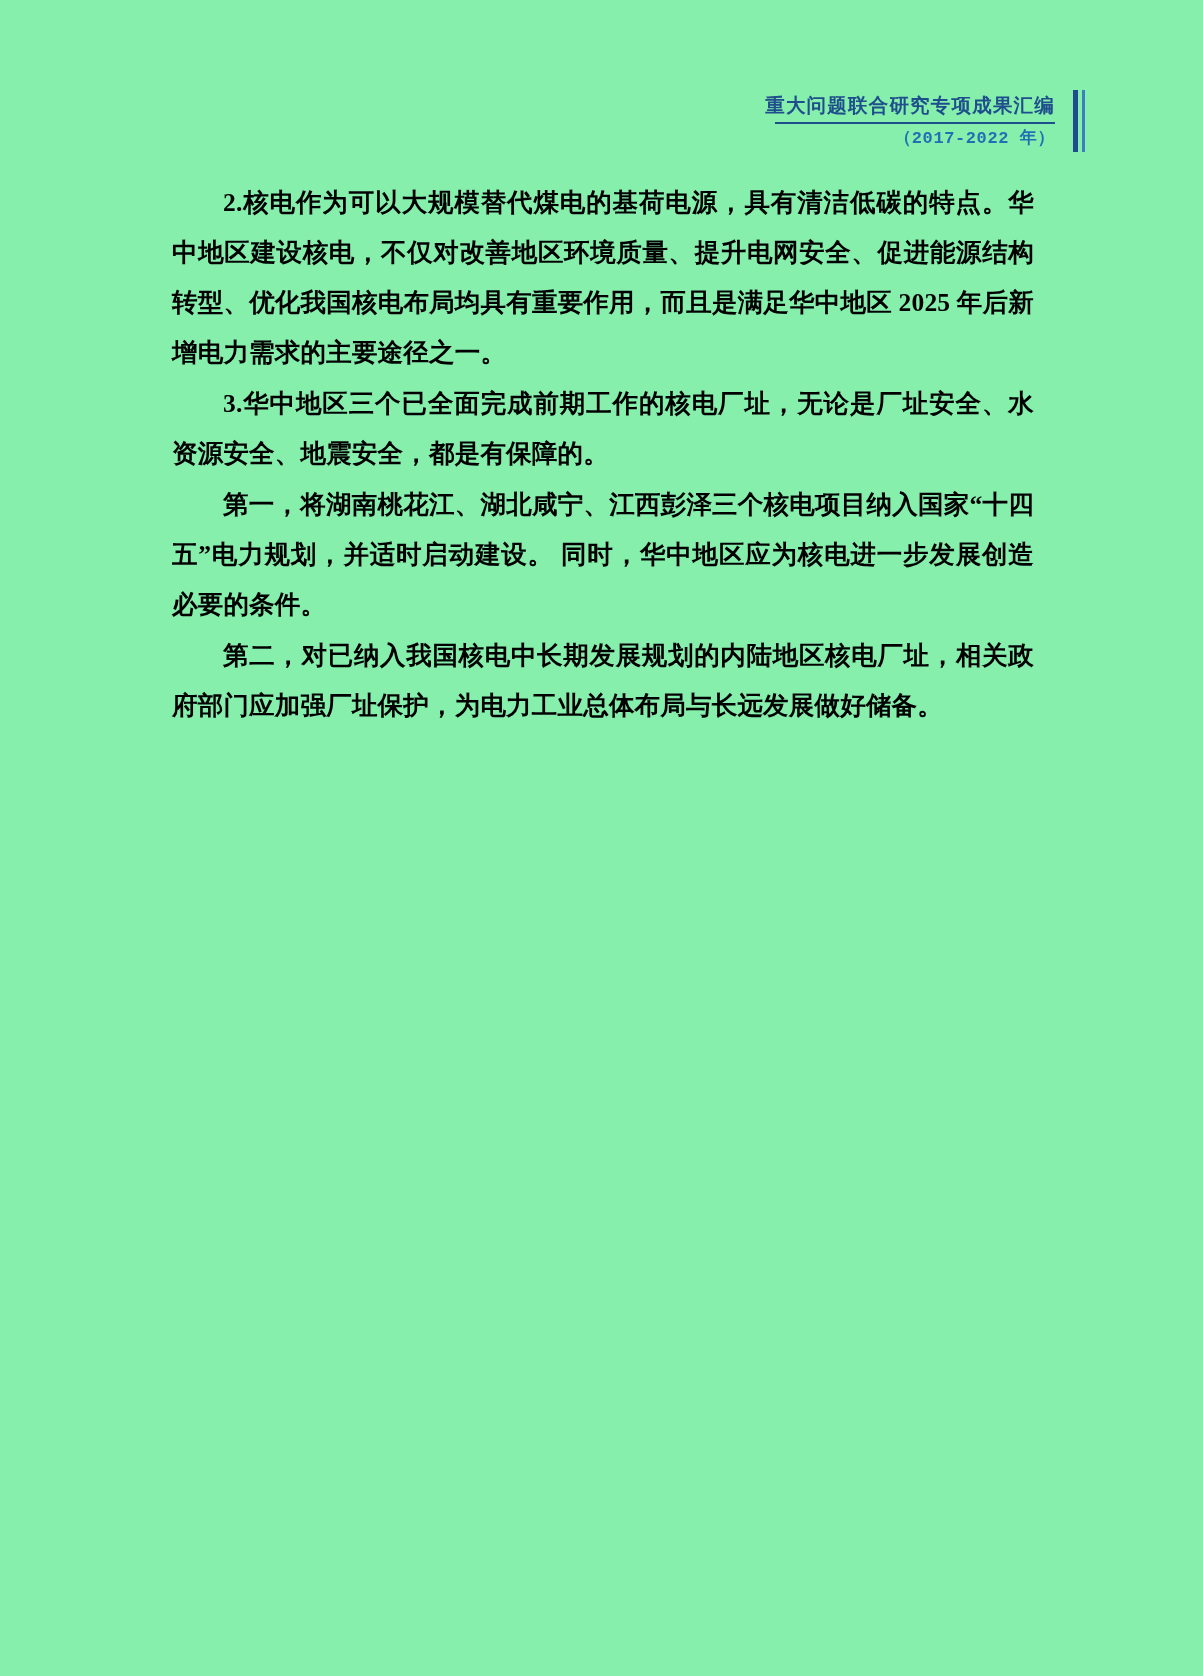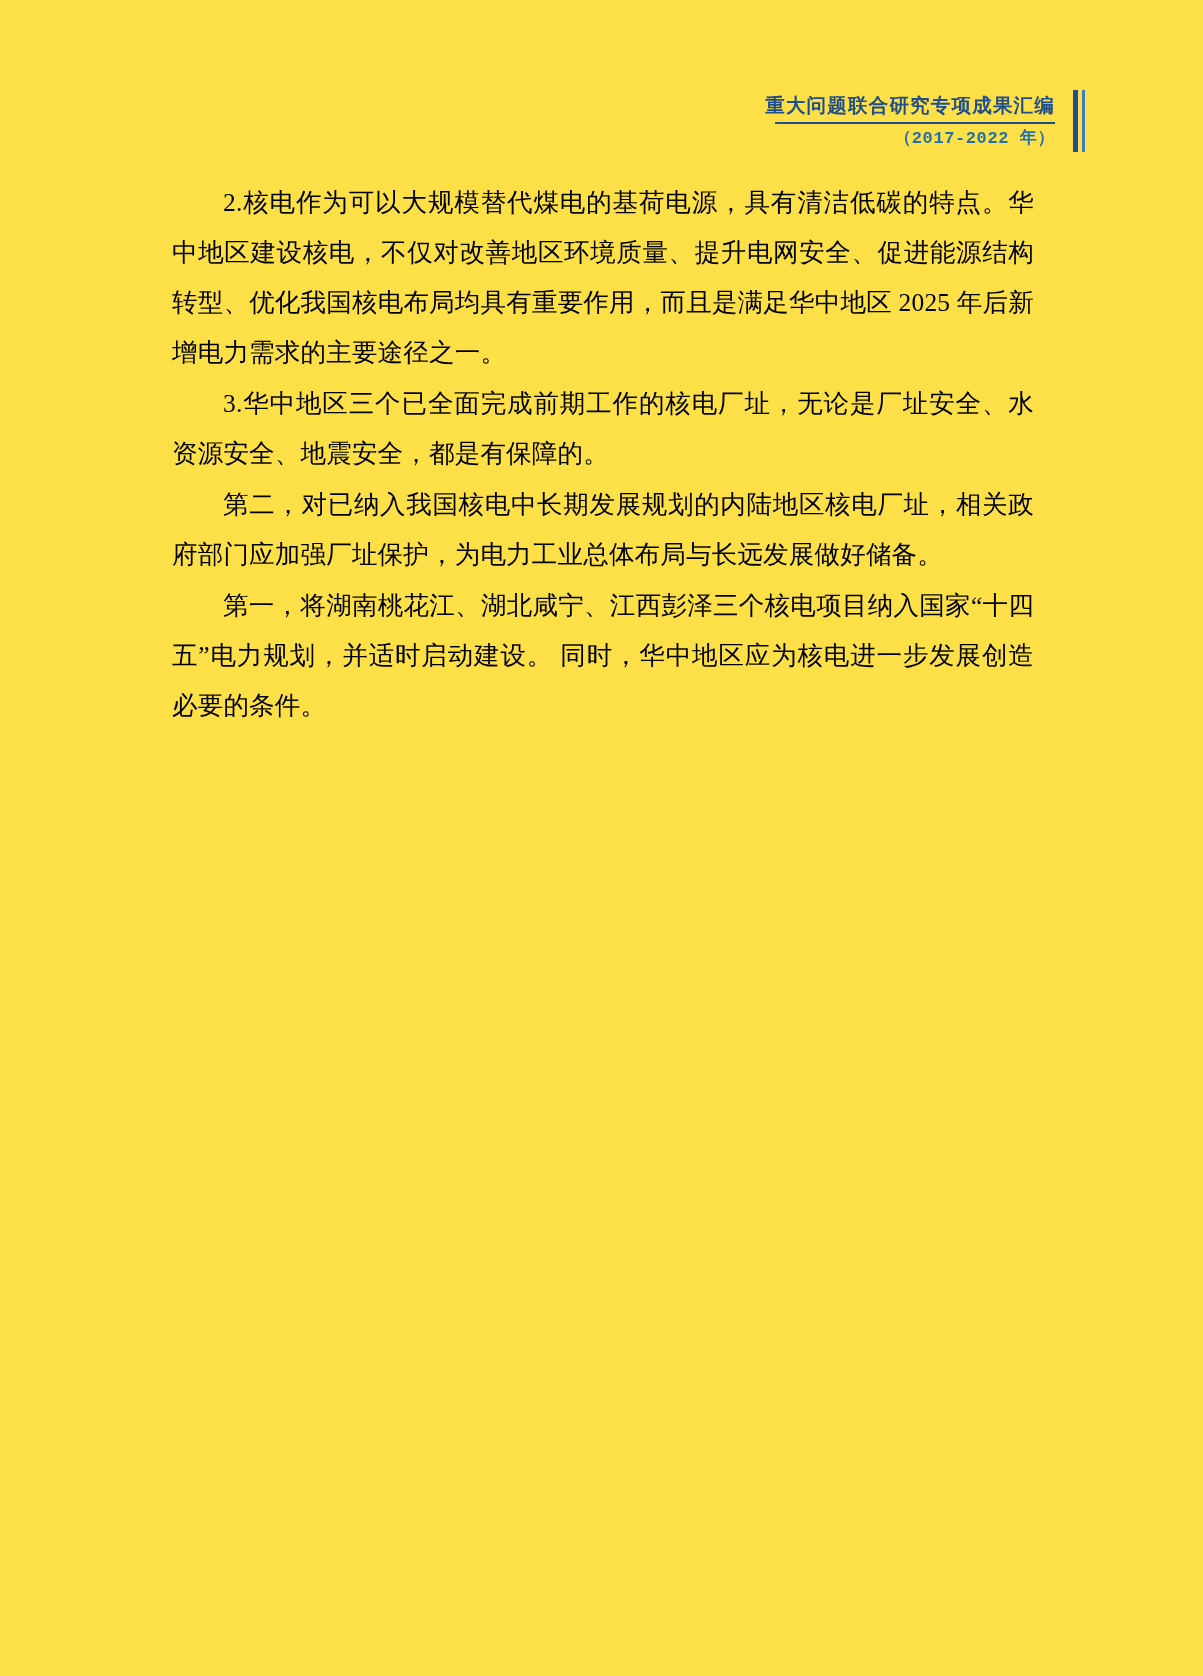--- a/index.html
+++ b/index.html
@@ -9,21 +9,21 @@
   }
   body {
     font-family: "Liberation Serif", "DejaVu Serif", serif;
     color: #000000;
   }
   .page {
     position: relative;
     width: 1203px;
     height: 1676px;
     margin: 0 auto;
-    background: #fde047;
+    background: #86efac;
     overflow: hidden;
     box-sizing: border-box;
   }
 
   
   .header {
     position: absolute;
     top: 92px;
     right: 118px;
     width: 560px;
@@ -89,20 +89,21 @@
     width: 862px;
   }
   p.para {
     margin: 0 0 1px 0;
     font-size: 25.5px;
     line-height: 50px;
     text-align: justify;
     text-justify: inter-ideograph;
     letter-spacing: 0.2px;
     text-indent: 0;
+    font-weight: bold;
   }
   p.indent {
     text-indent: 51px;
   }
 
   
   .footer {
     position: absolute;
     left: 0;
     right: 0;
@@ -130,18 +131,18 @@
     </div>
     <div class="header-bars">
       <i></i>
       <i class="thin"></i>
     </div>
   </div>
 
   <div class="content">
     <p class="para indent">2.核电作为可以大规模替代煤电的基荷电源，具有清洁低碳的特点。华中地区建设核电，不仅对改善地区环境质量、提升电网安全、促进能源结构转型、优化我国核电布局均具有重要作用，而且是满足华中地区 2025 年后新增电力需求的主要途径之一。</p>
     <p class="para indent">3.华中地区三个已全面完成前期工作的核电厂址，无论是厂址安全、水资源安全、地震安全，都是有保障的。</p>
+    <p class="para indent">第一，将湖南桃花江、湖北咸宁、江西彭泽三个核电项目纳入国家“十四五”电力规划，并适时启动建设。 同时，华中地区应为核电进一步发展创造必要的条件。</p>
     <p class="para indent">第二，对已纳入我国核电中长期发展规划的内陆地区核电厂址，相关政府部门应加强厂址保护，为电力工业总体布局与长远发展做好储备。</p>
-    <p class="para indent">第一，将湖南桃花江、湖北咸宁、江西彭泽三个核电项目纳入国家“十四五”电力规划，并适时启动建设。 同时，华中地区应为核电进一步发展创造必要的条件。</p>
   </div>
 
 
 </div>
 
 </body></html>

